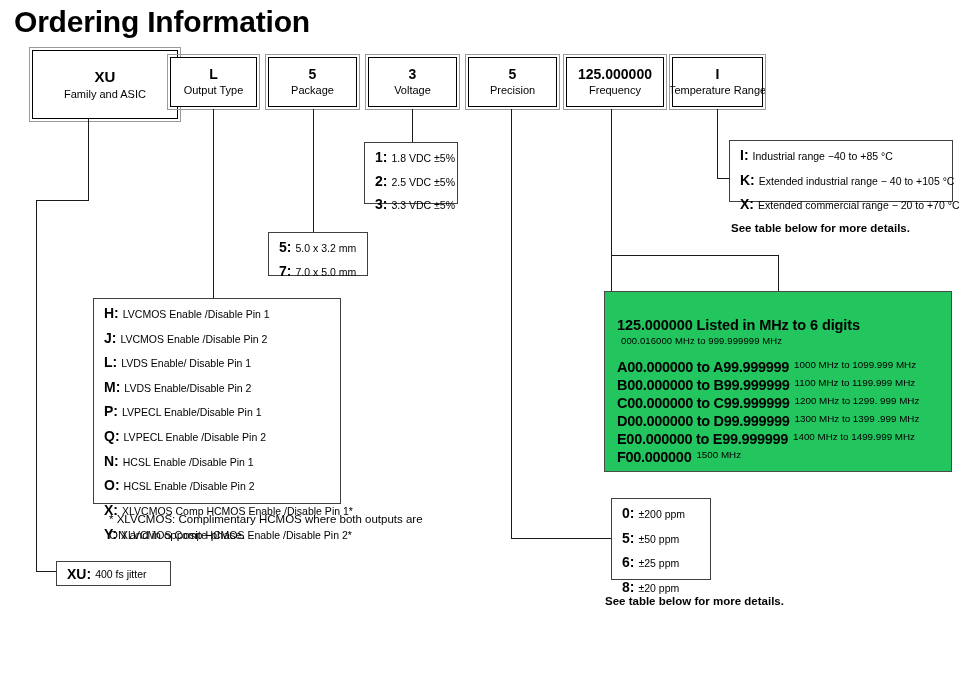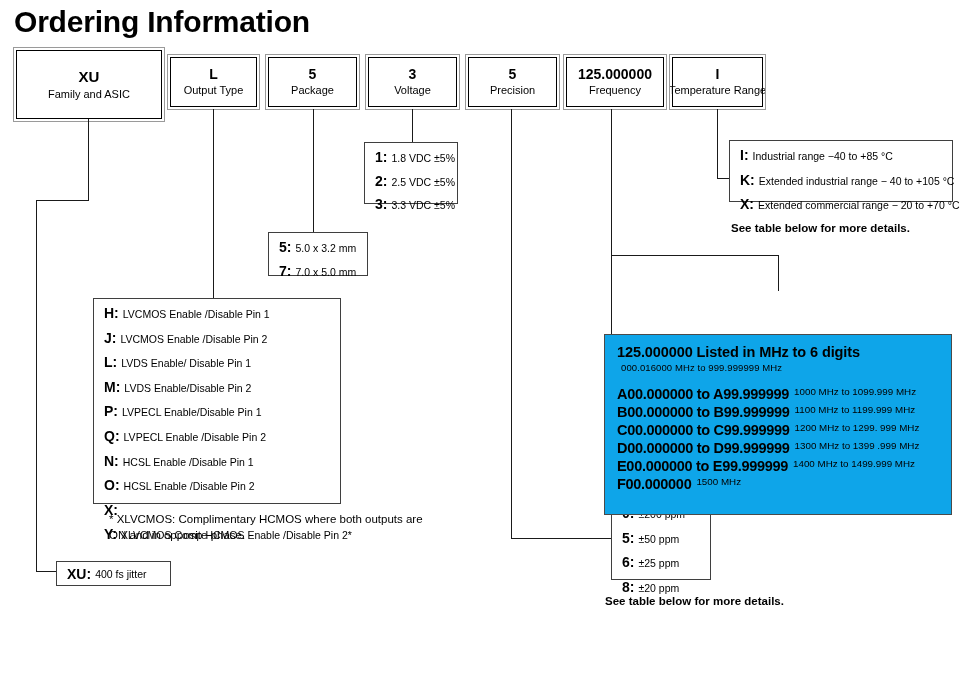--- a/index.html
+++ b/index.html
@@ -79,24 +79,23 @@
   }
   .rows-18 .detail-row { margin-bottom: 7.5px; }
   .rows-18 .detail-row:last-child { margin-bottom: 0; }
   .rows-19 .detail-row { margin-bottom: 8.6px; }
   .rows-19 .detail-row:last-child { margin-bottom: 0; }
 
   
   #freq-box {
     position: absolute;
     box-sizing: border-box;
-    background: #0ea5e9;
+    background: #22c55e;
     border: 1.5px solid #4a4a4a;
-    padding: 9px 10px 10px 12px;
-    margin-top: 43px;
+    padding: 25px 10px 10px 12px;
   }
   .freq-head {
     font-size: 14.5px;
     font-weight: bold;
     letter-spacing: -0.1px;
   }
   .freq-sub {
     font-size: 9.5px;
     margin-top: 2px;
     margin-left: 4px;
@@ -152,21 +151,21 @@
   .line.v { width: 1.3px; }
   .line.h { height: 1.3px; }
 </style>
 </head>
 <body>
 
 <div id="canvas">
 
   <div id="page-title">Ordering Information</div>
 
-  <div class="pn-box big" style="left:16px; top:50px; width:146px; height:69px;">
+  <div class="pn-box big" style="left:32px; top:50px; width:146px; height:69px;">
     <div class="pn-code">XU</div>
     <div class="pn-label">Family and ASIC</div>
   </div>
 
   <div class="pn-box" style="left:170px; top:57px; width:87px; height:50px;">
     <div class="pn-code">L</div>
     <div class="pn-label">Output Type</div>
   </div>
 
   <div class="pn-box" style="left:268px; top:57px; width:89px; height:50px;">
@@ -285,20 +284,21 @@
     <div class="detail-row">
       <span class="k">N:</span>
       <span class="v">HCSL Enable /Disable Pin 1</span>
     </div>
     <div class="detail-row">
       <span class="k">O:</span>
       <span class="v">HCSL Enable /Disable Pin 2</span>
     </div>
     <div class="detail-row">
       <span class="k">X:</span>
+      <span class="v">XLVCMOS Comp HCMOS Enable /Disable Pin 1*</span>
     </div>
     <div class="detail-row">
       <span class="k">Y:</span>
       <span class="v">XLVCMOS Comp HCMOS Enable /Disable Pin 2*</span>
     </div>
   </div>
 
   <div id="xlvcmos-note" style="left:109px; top:511px;">* XLVCMOS: Complimentary HCMOS where both outputs are ON and in opposite phase.</div>
 
   <div id="jitter-box" style="left:56px; top:561px; width:115px; height:25px;">

